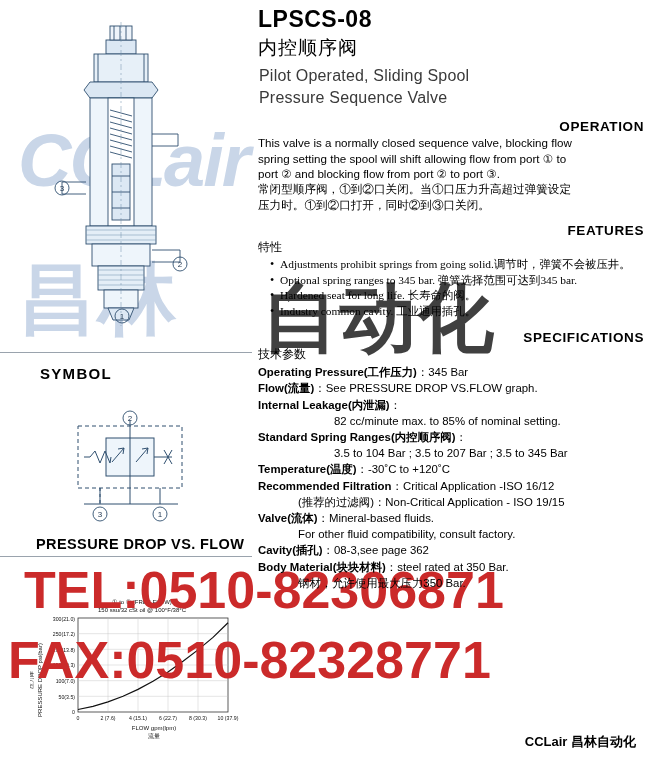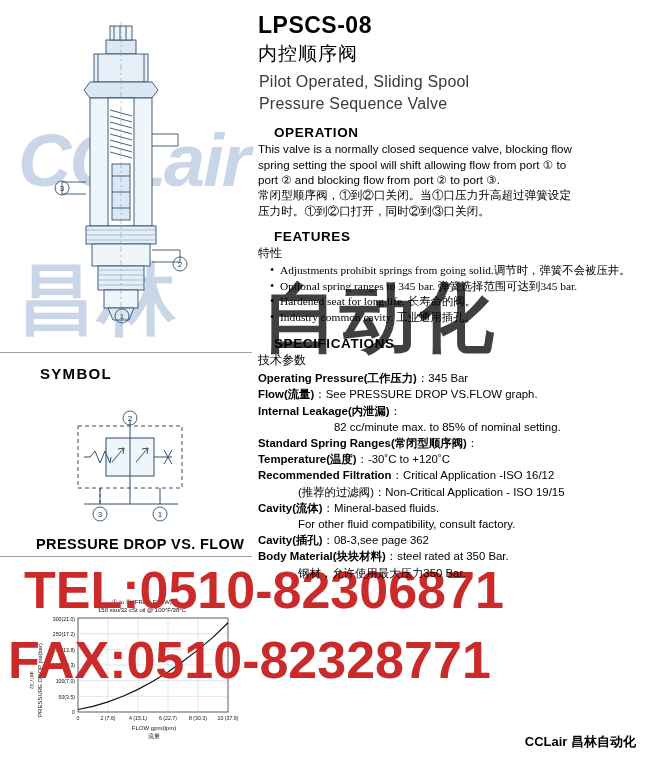--- a/index.html
+++ b/index.html
@@ -77,39 +77,40 @@
   .right-col {
     position: absolute;
     left: 258px;
     top: 6px;
     width: 386px;
   }
   .model-no {
     font-size: 23px;
     font-weight: bold;
     letter-spacing: 0.5px;
-    margin: 6px 0 2px 0;
+    margin: 0 0 2px 0;
   }
   .model-cn {
     font-size: 19px;
     margin: 0 0 4px 0;
     letter-spacing: 1px;
   }
   .model-sub1, .model-sub2 {
     font-size: 16px;
     color: #3a3a3a;
     margin: 1px;
     line-height: 1.32;
     letter-spacing: 0.2px;
   }
   .sec-head {
     font-size: 13.5px;
     font-weight: bold;
     letter-spacing: 0.6px;
     margin: 11px 0 1px 16px;
+    text-align: right;
   }
   .sec-head-cn {
     font-size: 12px;
     margin: 0 0 1px 0;
   }
   .body-txt {
     font-size: 11.6px;
     line-height: 1.33;
     margin: 0;
   }
@@ -408,33 +409,36 @@
       <div class="spec-line">
         <b>Flow(流量)</b><span>：See PRESSURE DROP VS.FLOW graph.</span>
       </div>
       <div class="spec-line">
         <b>Internal Leakage(内泄漏)</b><span>：</span>
       </div>
       <div class="spec-line">
         <span class="spec-indent">82 cc/minute max. to 85% of nominal setting.</span>
       </div>
       <div class="spec-line">
-        <b>Standard Spring Ranges(常闭型顺序阀)</b><span>：</span>
+        <b>Standard Spring Ranges(内控顺序阀)</b><span>：</span>
+      </div>
+      <div class="spec-line">
+        <span class="spec-indent">3.5 to 104 Bar ; 3.5 to 207 Bar ; 3.5 to 345 Bar</span>
       </div>
       <div class="spec-line">
         <b>Temperature(温度)</b><span>：-30˚C to +120˚C</span>
       </div>
       <div class="spec-line">
         <b>Recommended Filtration</b><span>：Critical Application -ISO 16/12</span>
       </div>
       <div class="spec-line">
         <span class="spec-indent2">(推荐的过滤阀)：Non-Critical Application - ISO 19/15</span>
       </div>
       <div class="spec-line">
-        <b>Cavity(流体)</b><span>：Mineral-based fluids.</span>
+        <b>Valve(流体)</b><span>：Mineral-based fluids.</span>
       </div>
       <div class="spec-line">
         <span class="spec-indent2">For other fluid compatibility, consult factory.</span>
       </div>
       <div class="spec-line">
         <b>Cavity(插孔)</b><span>：08-3,see page 362</span>
       </div>
       <div class="spec-line">
         <b>Body Material(块块材料)</b><span>：steel rated at 350 Bar.</span>
       </div>

